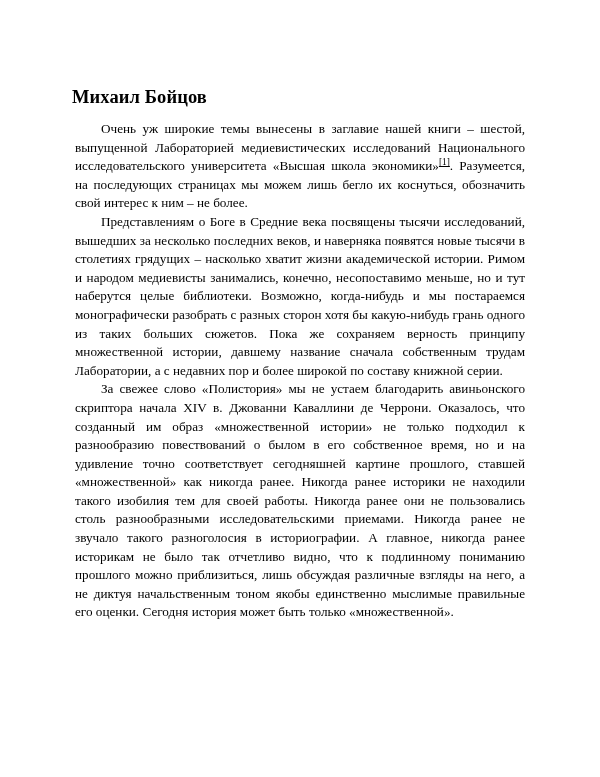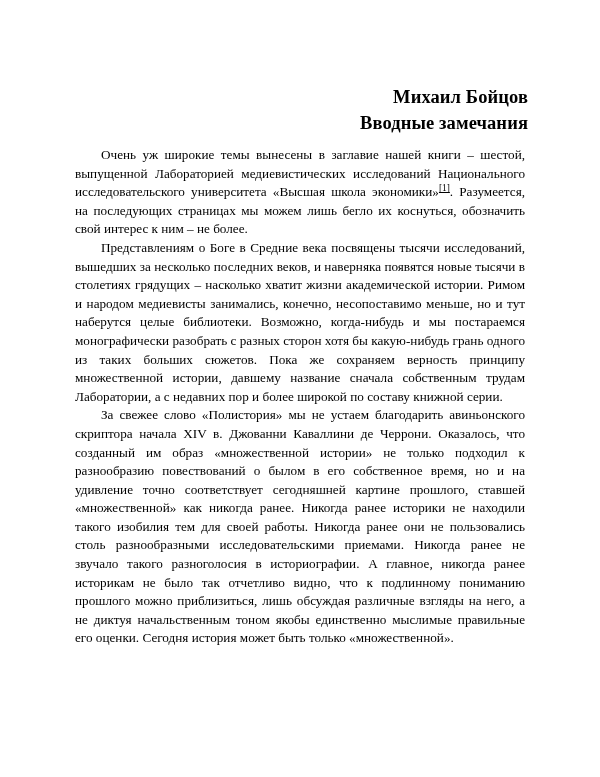--- a/index.html
+++ b/index.html
@@ -26,21 +26,21 @@
 
   .content {
     position: absolute;
     left: 72px;
     top: 84px;
     width: 456px;
   }
 
   
   .doc-title {
-    text-align: right;
+    text-align: left;
     font-weight: bold;
     font-size: 18.5px;
     line-height: 26px;
     margin: 0 0 10px 0;
     letter-spacing: 0.1px;
   }
   .doc-title .title-line {
     display: block;
     white-space: nowrap;
   }
@@ -73,21 +73,20 @@
   }
 </style>
 </head>
 <body>
 
 <div class="page">
   <div class="content">
 
     <h1 class="doc-title">
       <span class="title-line">Михаил Бойцов</span>
-      <span class="title-line">Вводные замечания</span>
     </h1>
 
     <div class="body-text">
         <p class="para"><span>Очень уж широкие темы вынесены в заглавие нашей книги – шестой, выпущенной Лабораторией медиевистических исследований Национального исследовательского университета «Высшая школа экономики»</span><span class="fn-ref">[1]</span><span>. Разумеется, на последующих страницах мы можем лишь бегло их коснуться, обозначить свой интерес к ним – не более.</span></p>
         <p class="para"><span>Представлениям о </span><span class="it">Боге</span><span> в Средние века посвящены тысячи исследований, вышедших за несколько последних веков, и наверняка появятся новые тысячи в столетиях грядущих – насколько хватит жизни академической истории. </span><span class="it">Римом</span><span> и </span><span class="it">народом</span><span> медиевисты занимались, конечно, несопоставимо меньше, но и тут наберутся целые библиотеки. Возможно, когда-нибудь и мы постараемся монографически разобрать с разных сторон хотя бы какую-нибудь грань одного из таких больших сюжетов. Пока же сохраняем верность принципу множественной истории, давшему название сначала собственным трудам Лаборатории, а с недавних пор и более широкой по составу книжной серии.</span></p>
         <p class="para"><span>За свежее слово «Полистория» мы не устаем благодарить авиньонского скриптора начала XIV в. Джованни Каваллини де Черрони. Оказалось, что созданный им образ «множественной истории» не только подходил к разнообразию повествований о былом в его собственное время, но и на удивление точно соответствует </span><span class="it">сегодняшней</span><span> картине прошлого, ставшей «множественной» как никогда ранее. Никогда ранее историки не находили такого изобилия тем для своей работы. Никогда ранее они не пользовались столь разнообразными исследовательскими приемами. Никогда ранее не звучало такого разноголосия в историографии. А главное, никогда ранее историкам не было так отчетливо видно, что к подлинному </span><span class="it">пониманию</span><span> прошлого можно приблизиться, лишь обсуждая </span><span class="it">различные</span><span> взгляды на него, а не диктуя начальственным тоном якобы единственно мыслимые правильные его оценки. Сегодня история может быть только «множественной».</span></p>
       </div>
 
   </div>
 </div>

